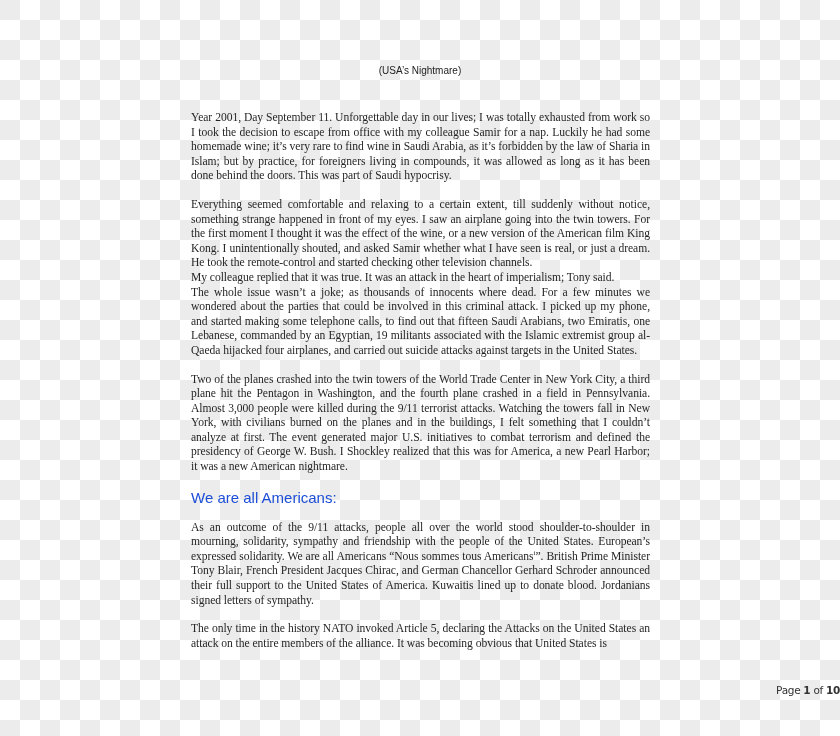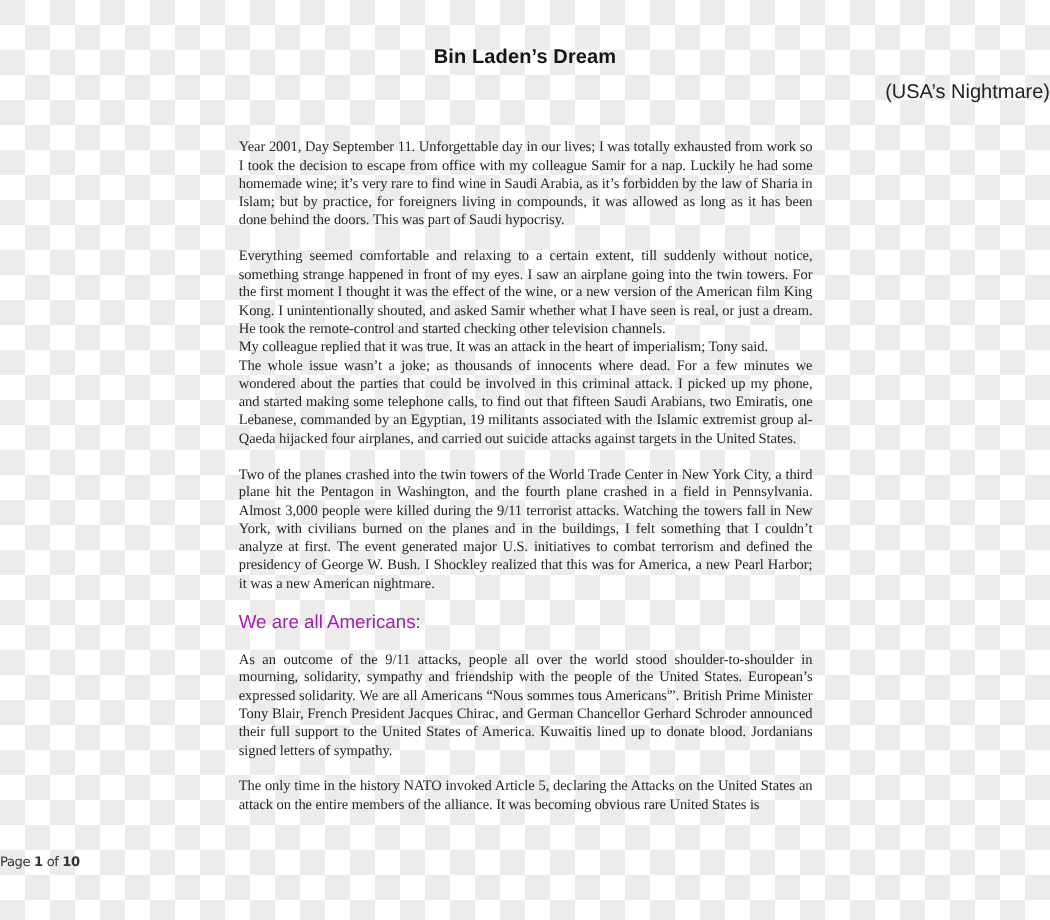--- a/index.html
+++ b/index.html
@@ -37,22 +37,22 @@
       font-weight: bold;
       color: #141414;
       margin: 0;
       letter-spacing: 0.1px;
     }
     .subtitle {
       position: absolute;
       top: 65px;
       left: 0;
       width: 840px;
-      text-align: right;
-      font-size: 16px;
+      text-align: center;
+      font-size: 10px;
       color: #222;
       margin: 0;
     }
     .body-text {
       position: absolute;
       left: 191px;
       top: 111px;
       width: 459px;
       font-size: 11.6px;
       line-height: 14.6px;
@@ -63,65 +63,64 @@
       text-align: justify;
       letter-spacing: -0.05px;
       font-family: Liberation Serif, serif;
     }
     .body-text p .line-break {
       display: block;
     }
     .section-heading {
       font-size: 15px;
       font-weight: normal;
-      color: #a21caf;
+      color: #1d4ed8;
       margin: 6px 0 14px 0;
       line-height: 18px;
     }
     sup.footnote {
       font-size: 7px;
       vertical-align: super;
       line-height: 0;
     }
     .footer {
       position: absolute;
       top: 684px;
       left: 0;
       width: 840px;
-      text-align: left;
+      text-align: right;
       font-size: 10.5px;
       color: #333;
       font-family: "DejaVu Sans", sans-serif;
       letter-spacing: -0.3px;
     }
     .footer b {
       font-weight: bold;
     }
   </style>
 </head>
 <body>
 
 <div class="page">
-  <h1 class="title">Bin Laden’s Dream</h1>
   <div class="subtitle">(USA’s Nightmare)</div>
 
   <div class="body-text">
     <p>Year 2001, Day September 11. Unforgettable day in our lives; I was totally exhausted from work so I took the decision to escape from office with my colleague Samir for a nap. Luckily he had some homemade wine; it’s very rare to find wine in Saudi Arabia, as it’s forbidden by the law of Sharia in Islam; but by practice, for foreigners living in compounds, it was allowed as long as it has been done behind the doors. This was part of Saudi hypocrisy.</p>
 
     <p>
       <span class="line-break">Everything seemed comfortable and relaxing to a certain extent, till suddenly without notice, something strange happened in front of my eyes.  I saw an airplane going into the twin towers. For the first moment I thought it was the effect of the wine, or a new version of the American film King Kong. I unintentionally shouted, and asked Samir whether what I have seen is real, or just a dream. He took the remote-control and started checking other television channels.</span>
       <span class="line-break">My colleague replied that it was true. It was an attack in the heart of imperialism; Tony said.</span>
       <span class="line-break" style="text-align: justify;">The whole issue wasn’t a joke; as thousands of innocents where dead.  For a few minutes we wondered about the parties that could be involved in this criminal attack. I picked up my phone, and started making some telephone calls, to find out that fifteen Saudi Arabians, two Emiratis, one Lebanese, commanded by an Egyptian, 19 militants associated with the Islamic extremist group al-Qaeda hijacked four airplanes, and carried out suicide attacks against targets in the United States.</span>
     </p>
 
     <p>Two of the planes crashed into the twin towers of the World Trade Center in New York City, a third plane hit the Pentagon in Washington, and the fourth plane crashed in a field in Pennsylvania. Almost 3,000 people were killed during the 9/11 terrorist attacks. Watching the towers fall in New York, with civilians burned on the planes and in the buildings, I felt something that I couldn’t analyze at first. The event generated major U.S. initiatives to combat terrorism and defined the presidency of George W. Bush. I Shockley realized that this was for America, a new Pearl Harbor; it was a new American nightmare.</p>
 
     <h2 class="section-heading">We are all Americans:</h2>
 
     <p><span>As an outcome of the 9/11 attacks, people all over the world stood shoulder-to-shoulder in mourning, solidarity, sympathy and friendship with the people of the United States. European’s expressed solidarity. We are all Americans “Nous sommes tous Americans</span><sup class="footnote">i</sup><span>”. British Prime Minister Tony Blair, French President Jacques Chirac, and German Chancellor Gerhard Schroder announced their full support to the United States of America. Kuwaitis lined up to donate blood. Jordanians signed letters of sympathy.</span></p>
 
-    <p>The only time in the history NATO invoked Article 5, declaring the Attacks on the United States an attack on the entire members of the alliance. It was becoming obvious rare United States is</p>
+    <p>The only time in the history NATO invoked Article 5, declaring the Attacks on the United States an attack on the entire members of the alliance. It was becoming obvious that United States is</p>
   </div>
 
   <div class="footer">
     <span>Page </span><b>1</b><span> of </span><b>10</b>
   </div>
 </div>
 
 </body></html>

